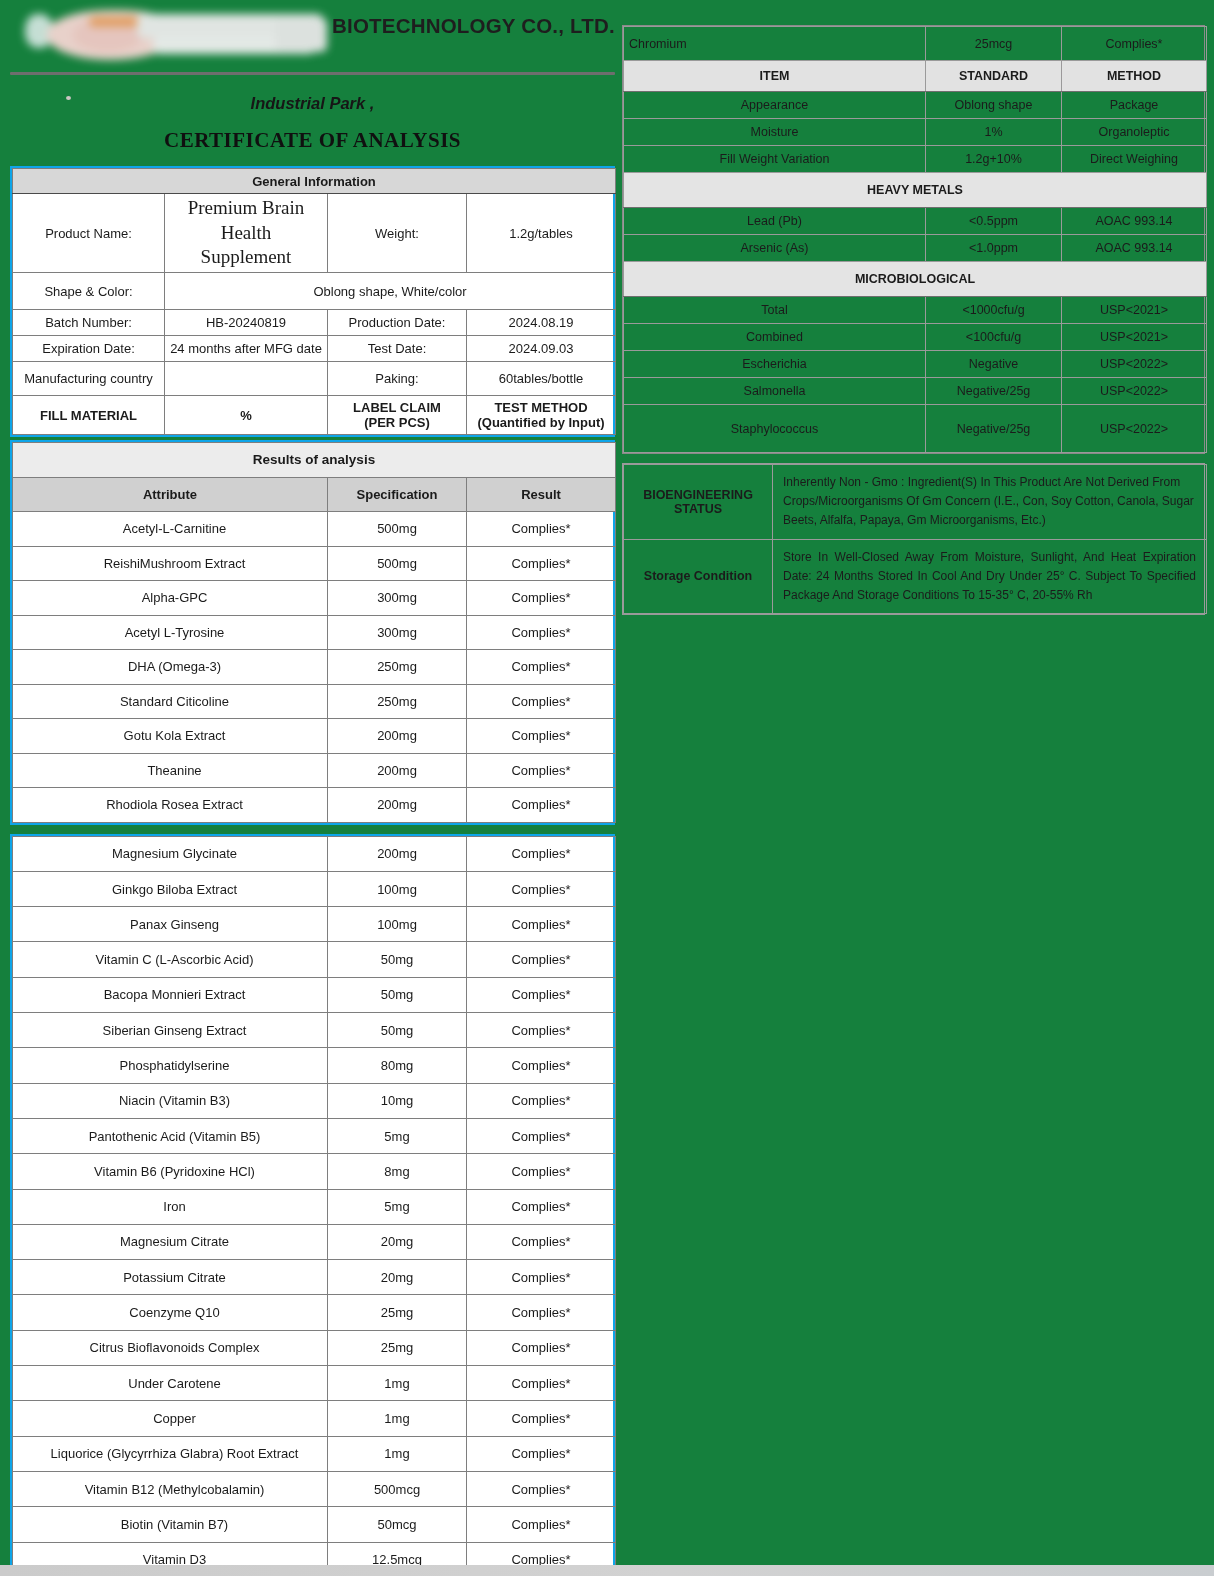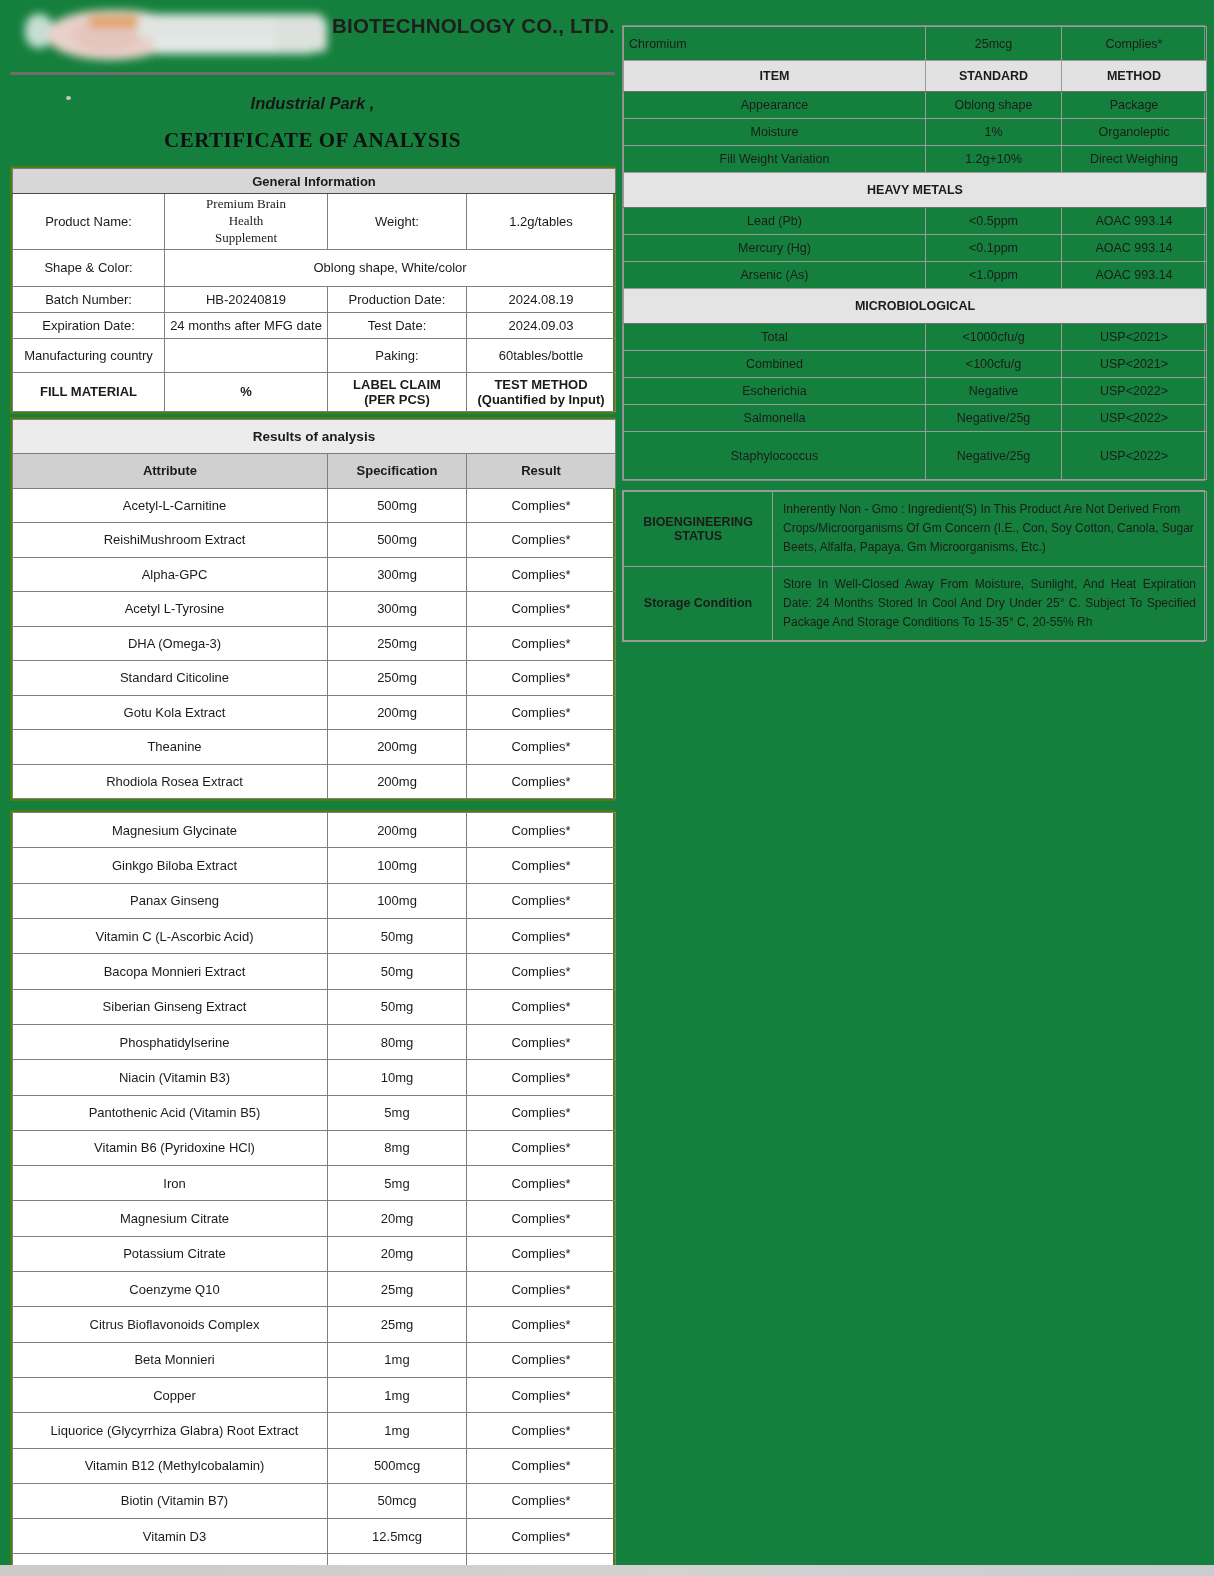--- a/index.html
+++ b/index.html
@@ -18,31 +18,31 @@
   .blob-orange{left:64px;top:10px;width:52px;height:11px;background:#eca269;border-radius:6px;}
   .blob-gray1{left:112px;top:8px;width:186px;height:24px;background:#ebebeb;border-radius:6px;}
   .blob-gray2{left:128px;top:30px;width:162px;height:18px;background:#efefef;border-radius:6px;}
   .blob-gray3{left:250px;top:12px;width:52px;height:34px;background:#e7e7e7;border-radius:6px;}
   .company-name{position:absolute;left:322px;top:14px;font-size:20.5px;font-weight:600;letter-spacing:.2px;color:#1e1e1e;white-space:nowrap;}
   .top-rule{height:3px;background:#6e6e6e;border-radius:1px;}
   .addr-dot{position:absolute;left:56px;top:96px;width:5px;height:4px;background:#cdc6c4;border-radius:50%;}
   .address-line{margin-top:19px;height:22px;text-align:center;font-style:italic;font-weight:600;font-size:16.5px;color:#161616;}
   .doc-title{margin-top:12px;height:28px;text-align:center;font-family:"Liberation Serif",serif;font-weight:700;font-size:21px;letter-spacing:.5px;color:#101010;}
   
-  .tbl-wrap{border:2px solid #4d7c0f;background:#ffffff;}
+  .tbl-wrap{border:2px solid #0ea5e9;background:#ffffff;}
   .gi-wrap{margin-top:10px;}
   .res1-wrap{margin-top:3px;}
   .res2-wrap{margin-top:9px;}
   table{border-collapse:collapse;table-layout:fixed;width:100%;}
   td,th{border:1px solid #7e7e7e;font-size:13px;font-weight:400;text-align:center;vertical-align:middle;padding:2px 5px;overflow:hidden;}
   .band{background:#d7d7d7;font-weight:700;font-size:13px;border-bottom:1px solid #4a4a4a;}
   .band-light{background:#ececec;font-weight:700;font-size:13.5px;}
   .colhead th{background:#d0d0d0;font-weight:700;}
   .pre{white-space:pre-line;}
-  .serif{font-family:"Liberation Serif",serif;font-size:13px;line-height:1.3;}
+  .serif{font-family:"Liberation Serif",serif;font-size:19px;line-height:1.3;}
   .bold{font-weight:700;}
   .attr{text-align:center;padding-left:14px;}
   
   .r-head{height:25px;} .r1{height:53px;} .r2{height:37px;} .r3{height:26px;margin-left:46px;} .r4{height:26px;} .r5{height:34px;} .r6{height:39px;}
   .res-band{height:24px;} .res-colhead{height:27px;}
   .block1 tbody tr{height:34.5px;}
   .block2 tbody tr{height:35.3px;}
   
   .right-col{position:absolute;left:622px;top:25px;width:583px;}
   .rt-wrap{border:1px solid #8a8a8a;}
@@ -309,21 +309,21 @@
     <td>Complies*</td>
   </tr>
 
   <tr>
     <td class="attr">Citrus Bioflavonoids Complex</td>
     <td>25mg</td>
     <td>Complies*</td>
   </tr>
 
   <tr>
-    <td class="attr">Beta Monnieri</td>
+    <td class="attr">Under Carotene</td>
     <td>1mg</td>
     <td>Complies*</td>
   </tr>
 
   <tr>
     <td class="attr">Copper</td>
     <td>1mg</td>
     <td>Complies*</td>
   </tr>
 
@@ -406,25 +406,20 @@
             <td colspan="3">HEAVY METALS</td>
           </tr>
         </tbody>
         <tbody>
   <tr class="r-std">
     <td>Lead (Pb)</td>
     <td>&lt;0.5ppm</td>
     <td>AOAC 993.14</td>
   </tr>
 
-  <tr class="r-std">
-    <td>Mercury (Hg)</td>
-    <td>&lt;0.1ppm</td>
-    <td>AOAC 993.14</td>
-  </tr>
 
   <tr class="r-std">
     <td>Arsenic (As)</td>
     <td>&lt;1.0ppm</td>
     <td>AOAC 993.14</td>
   </tr>
 
 </tbody>
         <tbody>
           <tr class="sec-band">

